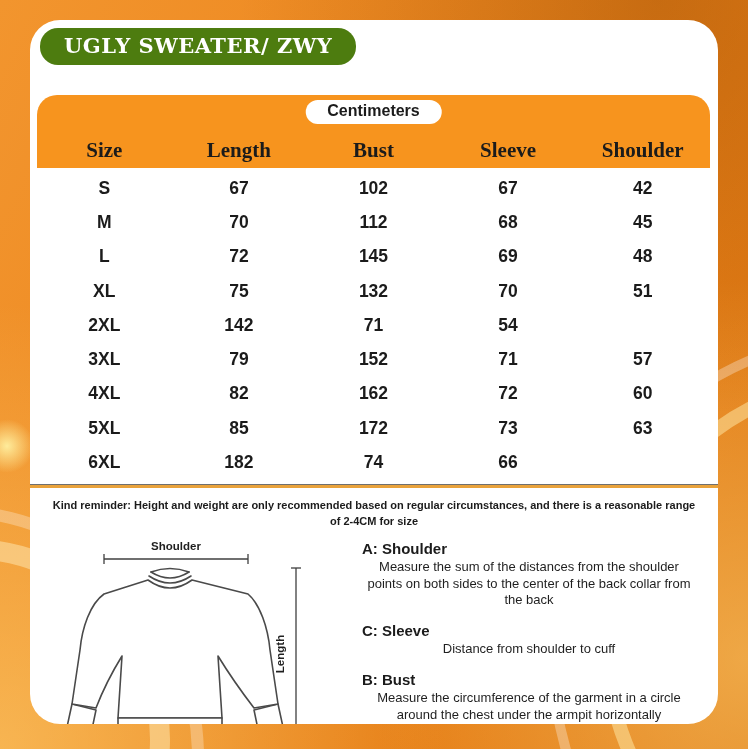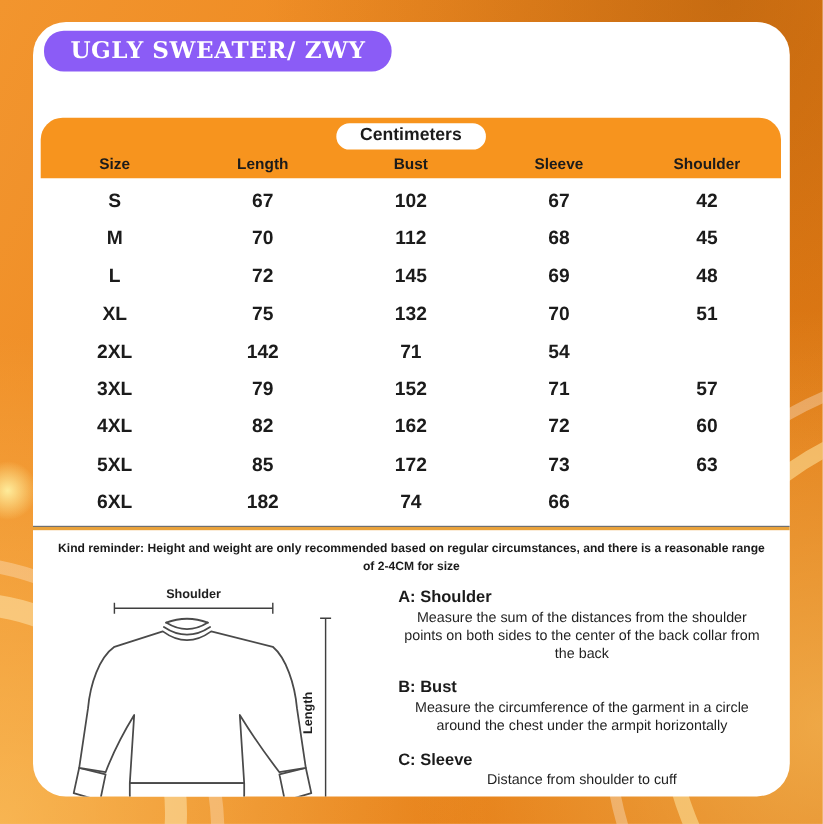--- a/index.html
+++ b/index.html
@@ -15,32 +15,32 @@
   .arc1{width:360px;height:360px;border:20px solid rgba(255,242,195,.45); left:-230px; bottom:-190px;}
   .arc2{width:480px;height:480px;border:12px solid rgba(255,255,255,.28); left:-300px; bottom:-260px;}
   .arc3{width:520px;height:520px;border:14px solid rgba(255,235,170,.5); right:-400px; bottom:-170px;}
   .arc4{width:640px;height:640px;border:10px solid rgba(255,255,255,.30); right:-460px; bottom:-240px;}
   .glow{position:absolute; left:-20px; top:56%; width:54px; height:54px; border-radius:50%;
         background:radial-gradient(rgba(255,240,160,.95), transparent 70%);}
 
   .card{position:absolute; left:30px; right:30px; top:20px; bottom:25px;
         background:#fff; border-radius:30px; overflow:hidden;}
 
-  .badge{display:inline-block; margin:8px 0 15px 10px; padding:5px 24px 7px;
-         background:#8b5cf6; border-radius:18px; color:#fff;
+  .badge{display:inline-block; margin:8px 0 3px 10px; padding:5px 24px 7px;
+         background:#4d7c0f; border-radius:18px; color:#fff;
          font-family:"DejaVu Serif", serif; font-weight:bold; font-size:21px; letter-spacing:.5px;}
 
-  .band{position:relative; margin:27px 8px 0 7px; height:55px;
+  .band{position:relative; margin:27px 8px 0 7px; height:73px;
         background:#F7941E; border-radius:20px 20px 0 0;}
   .cm-pill{position:absolute; top:5px; left:50%; transform:translateX(-50%);
            background:#fff; border-radius:13px; padding:2px 22px 4px;
            font-weight:bold; font-size:16px; white-space:nowrap;}
   .head-row{position:absolute; bottom:5px; left:0; right:0;
             display:grid; grid-template-columns:repeat(5,1fr);
-            text-align:center; font-weight:bold; font-size:14px;}
+            text-align:center; font-weight:bold; font-size:21px;font-family:Liberation Serif, serif;}
 
   .tbody{margin:3px 8px 0 7px;}
   .trow{display:grid; grid-template-columns:repeat(5,1fr); height:34.3px;
         align-items:center; text-align:center; font-weight:bold; font-size:17.5px;}
 
   .divider{margin-top:4px; height:4px;
            background:linear-gradient(to bottom, #6f6f6f 0 1px, #E9A23B 1px 100%);}
 
   .reminder{margin:9px auto 0; width:648px; text-align:center;
             font-weight:bold; font-size:11px; line-height:1.5;}
@@ -185,28 +185,28 @@
           </g>
         </svg>
       </div>
 
       <div class="measures">
         <div class="m-item">
           <p class="m-title">A: Shoulder</p>
           <p class="m-desc">Measure the sum of the distances from the shoulder points on both sides to the center of the back collar from the back</p>
         </div>
         <div class="m-item">
+          <p class="m-title">C: Sleeve</p>
+          <p class="m-desc">Distance from shoulder to cuff</p>
+        </div>
+        <div class="m-item">
           <p class="m-title">B: Bust</p>
           <p class="m-desc">Measure the circumference of the garment in a circle around the chest under the armpit horizontally</p>
         </div>
         <div class="m-item">
-          <p class="m-title">C: Sleeve</p>
-          <p class="m-desc">Distance from shoulder to cuff</p>
-        </div>
-        <div class="m-item">
           <p class="m-title">D: Length</p>
 
         </div>
       </div>
     </div>
 
   </div>
 </div>
 
 </body></html>

